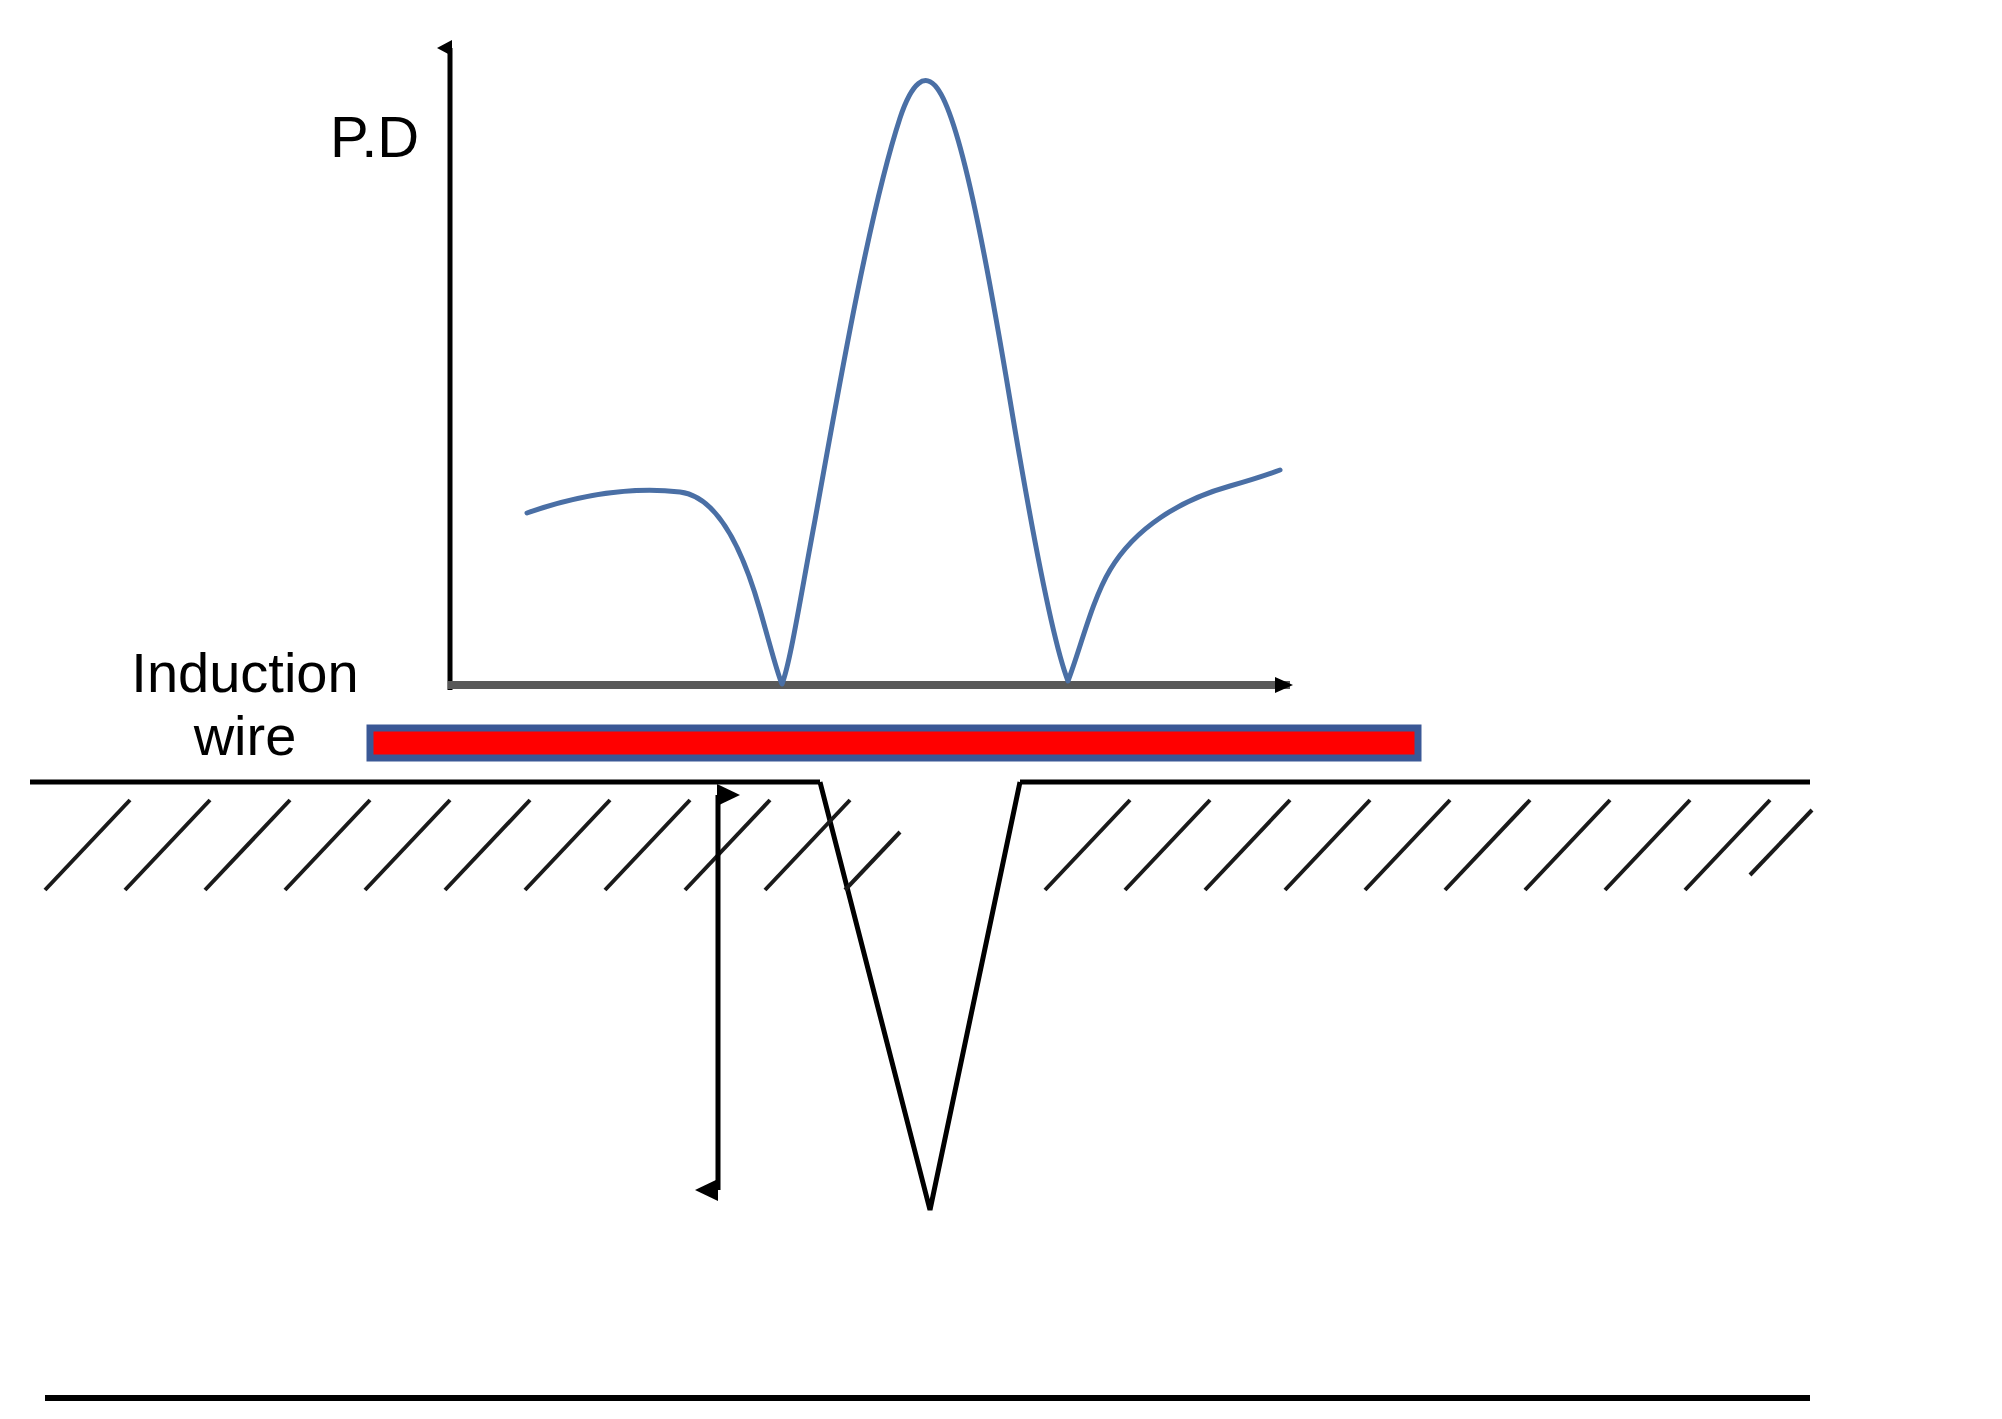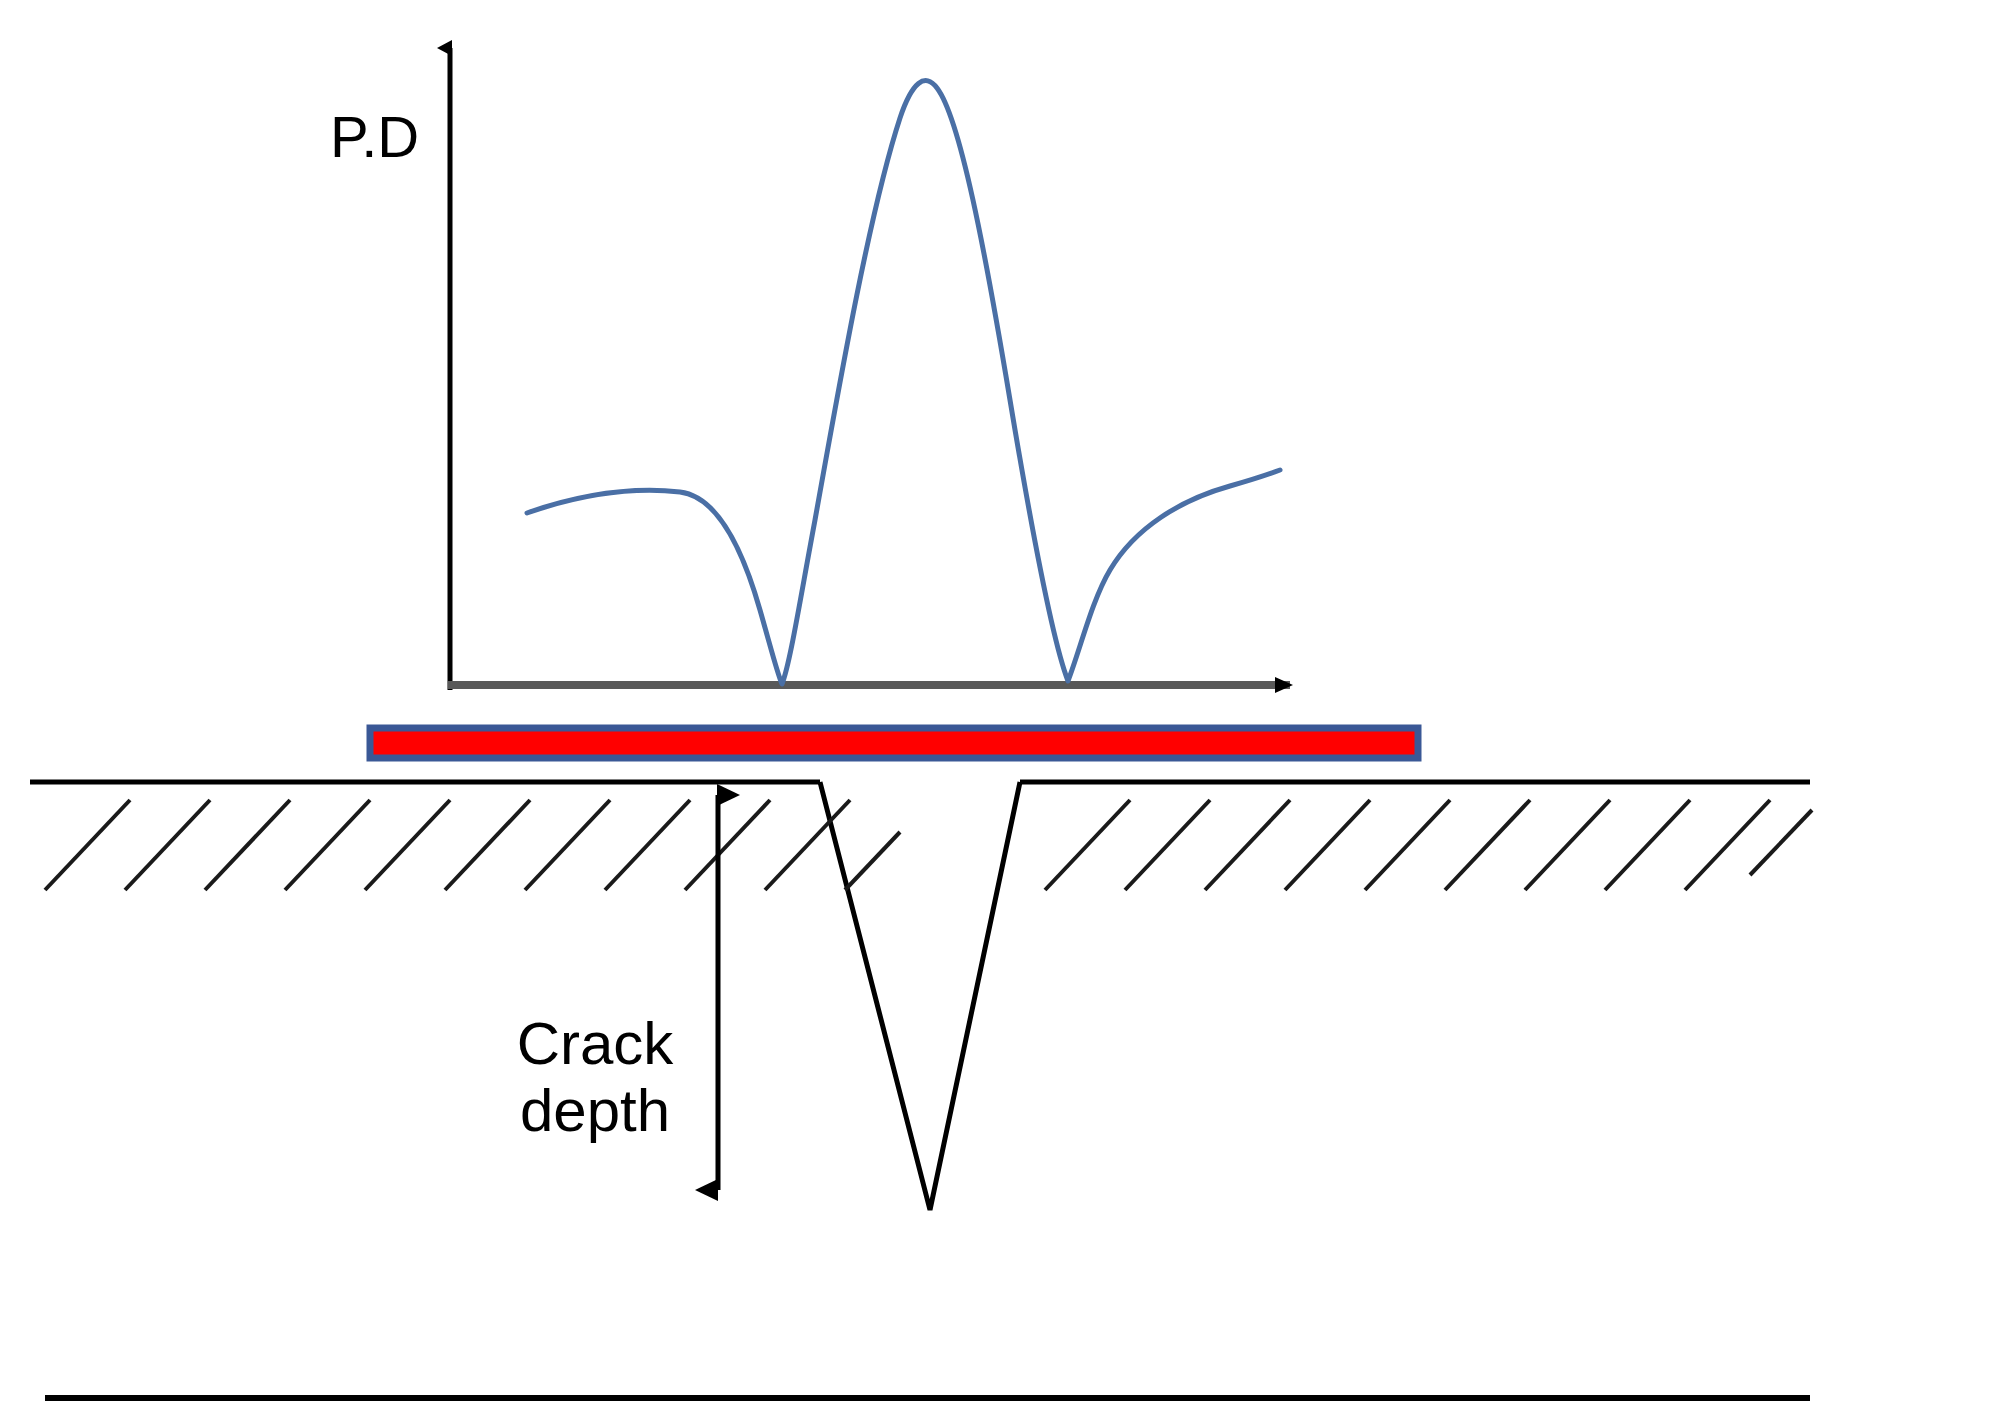--- a/index.html
+++ b/index.html
@@ -147,17 +147,17 @@
 
     <g>
       <line x1="718" y1="795" x2="718" y2="1190" stroke="#000000" stroke-width="5" marker-start="url(#dimUp)" marker-end="url(#dimDown)"></line>
     </g>
 
   </svg>
 
   <div class="lbl lbl-pd">P.D</div>
 
 
+  <div class="lbl lbl-induction">Induction wire</div>
 
-  <div class="lbl lbl-crack-depth">Crack depth</div>
 
 
 </div>
 
 </body></html>

